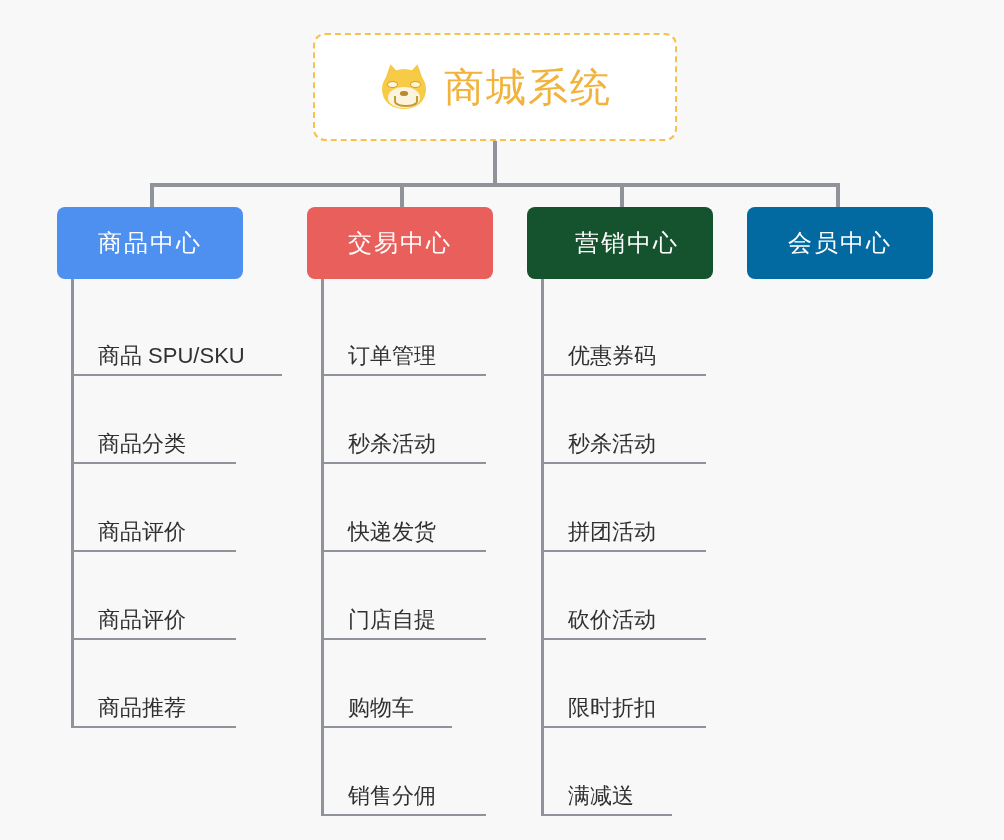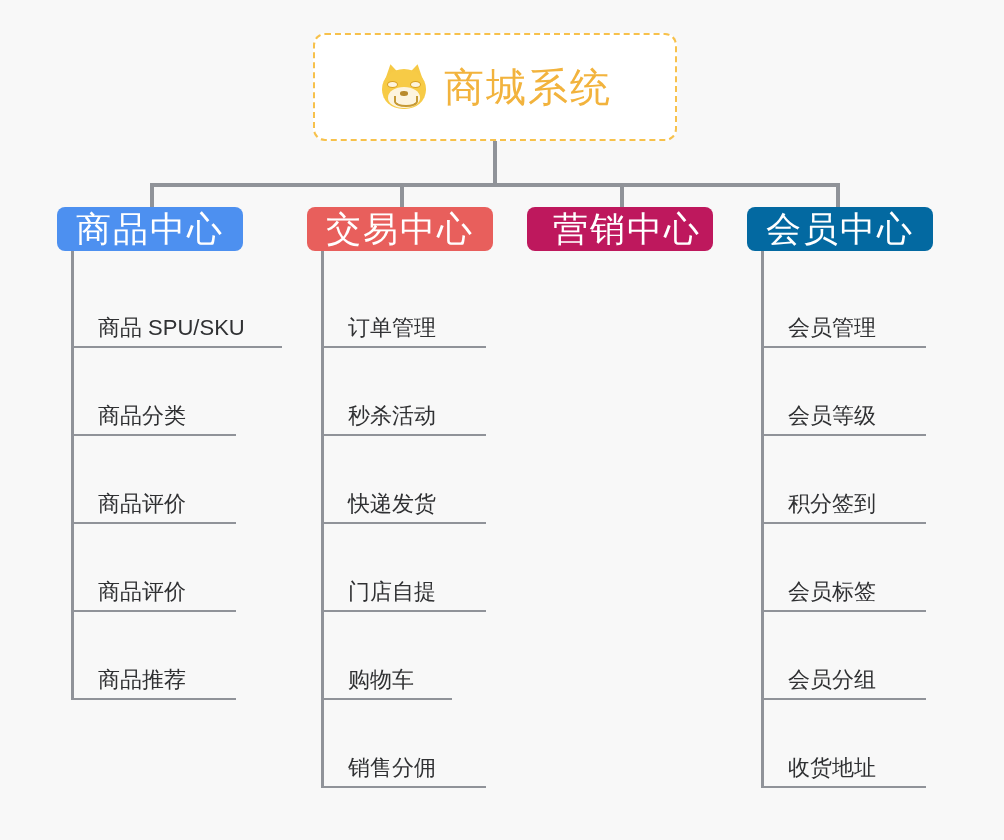--- a/index.html
+++ b/index.html
@@ -123,27 +123,27 @@
   .conn-bus    { left: 150px; top: 183px;  width: 690px; height: 4px; }
   .conn-drop   { top: 183px;  width: 4px;  height: 26px; }
 
   
   .column {
     position: absolute;
     top: 207px;
     width: 186px;
   }
   .cat-header {
-    height: 44px;
+    height: 72px;
     border-radius: 8px;
     display: flex;
     align-items: center;
     justify-content: center;
     color: #ffffff;
-    font-size: 35px;
+    font-size: 24px;
     letter-spacing: 2px;
     box-sizing: border-box;
   }
   .leaf-list {
     position: relative;
     margin-left: 14px;
     border-left: 3px solid #909399;
     padding-top: 9px;
   }
   .leaf-item {
@@ -233,42 +233,42 @@
         </div>
         <div class="leaf-item narrow">
           <span class="leaf-label">购物车</span>
         </div>
         <div class="leaf-item wide">
           <span class="leaf-label">销售分佣</span>
         </div>
       </div>
     </div>
     <div class="column" style="left: 527px;">
-      <div class="cat-header" style="background: #be185d; padding-left: 14px;">
+      <div class="cat-header" style="background: #14532d; padding-left: 14px;">
         <span>营销中心</span>
+      </div>
+      <div class="leaf-list">
+        <div class="leaf-item wide">
+          <span class="leaf-label">优惠券码</span>
+        </div>
+        <div class="leaf-item wide">
+          <span class="leaf-label">秒杀活动</span>
+        </div>
+        <div class="leaf-item wide">
+          <span class="leaf-label">拼团活动</span>
+        </div>
+        <div class="leaf-item wide">
+          <span class="leaf-label">砍价活动</span>
+        </div>
+        <div class="leaf-item wide">
+          <span class="leaf-label">限时折扣</span>
+        </div>
+        <div class="leaf-item narrow">
+          <span class="leaf-label">满减送</span>
+        </div>
       </div>
     </div>
     <div class="column" style="left: 747px;">
       <div class="cat-header" style="background: #0369a1;">
         <span>会员中心</span>
       </div>
-      <div class="leaf-list">
-        <div class="leaf-item wide">
-          <span class="leaf-label">会员管理</span>
-        </div>
-        <div class="leaf-item wide">
-          <span class="leaf-label">会员等级</span>
-        </div>
-        <div class="leaf-item wide">
-          <span class="leaf-label">积分签到</span>
-        </div>
-        <div class="leaf-item wide">
-          <span class="leaf-label">会员标签</span>
-        </div>
-        <div class="leaf-item wide">
-          <span class="leaf-label">会员分组</span>
-        </div>
-        <div class="leaf-item wide">
-          <span class="leaf-label">收货地址</span>
-        </div>
-      </div>
     </div>
   </div>
 
 </body></html>

